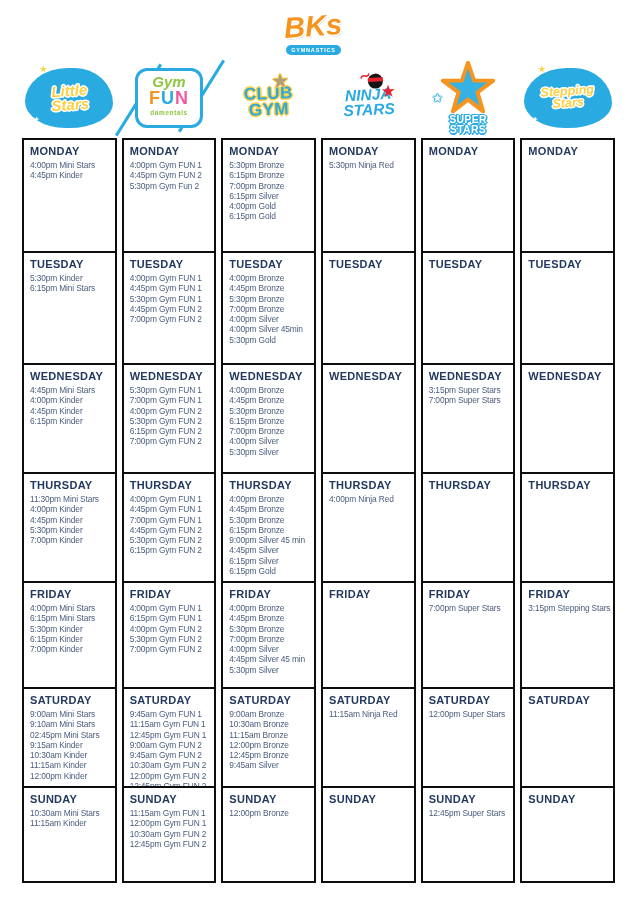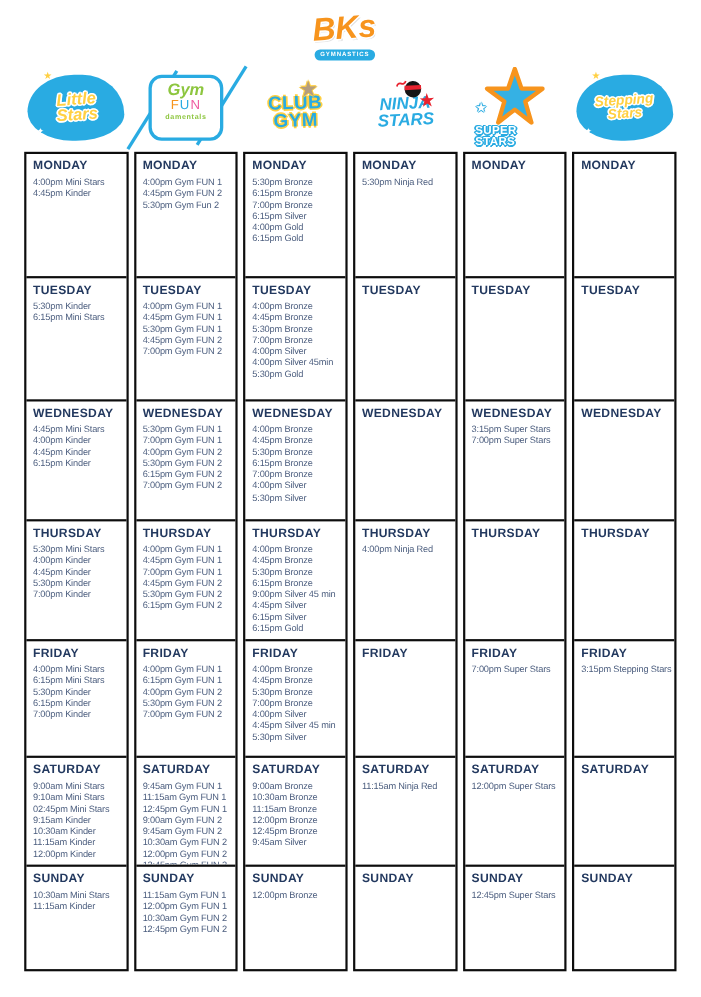--- a/index.html
+++ b/index.html
@@ -43,21 +43,21 @@
   .gymfun { position:relative; width:88px; height:72px; display:flex;
             align-items:center; justify-content:center; }
   .gf-stripe { position:absolute; width:3px; height:84px; background:var(--accent-blue);
                transform:rotate(32deg); }
   .gf-s1 { right:10px; top:-8px; } .gf-s2 { left:12px; bottom:-8px; }
   .gf-box { position:relative; background:#fff; border:3px solid var(--accent-blue);
             border-radius:12px; width:68px; height:60px; text-align:center;
             padding-top:3px; }
   .gf-gym { color:var(--accent-green); font-weight:900; font-style:italic;
             font-size:15px; line-height:1; }
-  .gf-fun { font-weight:400; font-size:12px; line-height:1.05; letter-spacing:1px; }
+  .gf-fun { font-weight:700; font-size:18px; line-height:1.05; letter-spacing:1px; }
   .gf-f { color:var(--accent-orange);} .gf-u { color:var(--accent-blue);}
   .gf-n { color:var(--accent-pink);}
   .gf-dam { color:var(--accent-green); font-weight:700; font-size:6.5px;
             letter-spacing:.6px; margin-top:1px; }
 
   .clubgym { position:relative; text-align:center; transform:rotate(-2deg);
              margin-top:8px; }
   .cg-star { position:absolute; top:-17px; left:28px; color:var(--star-tan);
              font-size:20px;
              text-shadow:-1px 0 var(--accent-yellow),1px 0 var(--accent-yellow),
@@ -80,21 +80,21 @@
   .nj-text { color:var(--accent-blue); font-weight:900; font-style:italic;
              font-size:15.5px; line-height:.95;
              text-shadow:-1px 0 #fff,1px 0 #fff,0 -1px #fff,0 1px #fff; }
 
   .super { position:relative; width:72px; height:74px; }
   .ss-svg { position:absolute; top:0; left:8px; }
   .ss-minstar { position:absolute; left:0; top:30px; color:#fff; font-size:12px;
                 text-shadow:0 0 1.5px var(--accent-blue),-1px 0 var(--accent-blue),
                             1px 0 var(--accent-blue),0 1px var(--accent-blue),
                             0 -1px var(--accent-blue); }
-  .ss-text { position:absolute; bottom:0; width:100%; color:#fff;
+  .ss-text { position:absolute; bottom:0; width:100%; text-align:center; color:#fff;
              font-weight:900; font-size:10.5px; line-height:.95; letter-spacing:.3px;
              text-shadow:-1.5px 0 var(--accent-blue),1.5px 0 var(--accent-blue),
                          0 -1.5px var(--accent-blue),0 1.5px var(--accent-blue),
                          -1px -1px var(--accent-blue),1px 1px var(--accent-blue); }
 
   
   .grid { display:flex; gap:5px; padding:0 22px; margin-top:4px; }
   .tcol { flex:1; border:2.5px solid #0d0d0d; background:#fff; }
   .tcell { border-bottom:2.5px solid #0d0d0d; padding:5px 1px 16px 6px; overflow:hidden; }
   .tcell:last-child { border-bottom:none; }
@@ -211,21 +211,21 @@
         <div class="class-list">
           <div class="class-entry">4:45pm Mini Stars</div>
           <div class="class-entry">4:00pm Kinder</div>
           <div class="class-entry">4:45pm Kinder</div>
           <div class="class-entry">6:15pm Kinder</div>
         </div>
       </div>
       <div class="tcell" style="height: 109px;">
         <div class="day-label">THURSDAY</div>
         <div class="class-list">
-          <div class="class-entry">5:30pm Mini Stars</div>
+          <div class="class-entry">11:30pm Mini Stars</div>
           <div class="class-entry">4:00pm Kinder</div>
           <div class="class-entry">4:45pm Kinder</div>
           <div class="class-entry">5:30pm Kinder</div>
           <div class="class-entry">7:00pm Kinder</div>
         </div>
       </div>
       <div class="tcell" style="height: 106px;">
         <div class="day-label">FRIDAY</div>
         <div class="class-list">
           <div class="class-entry">4:00pm Mini Stars</div>

